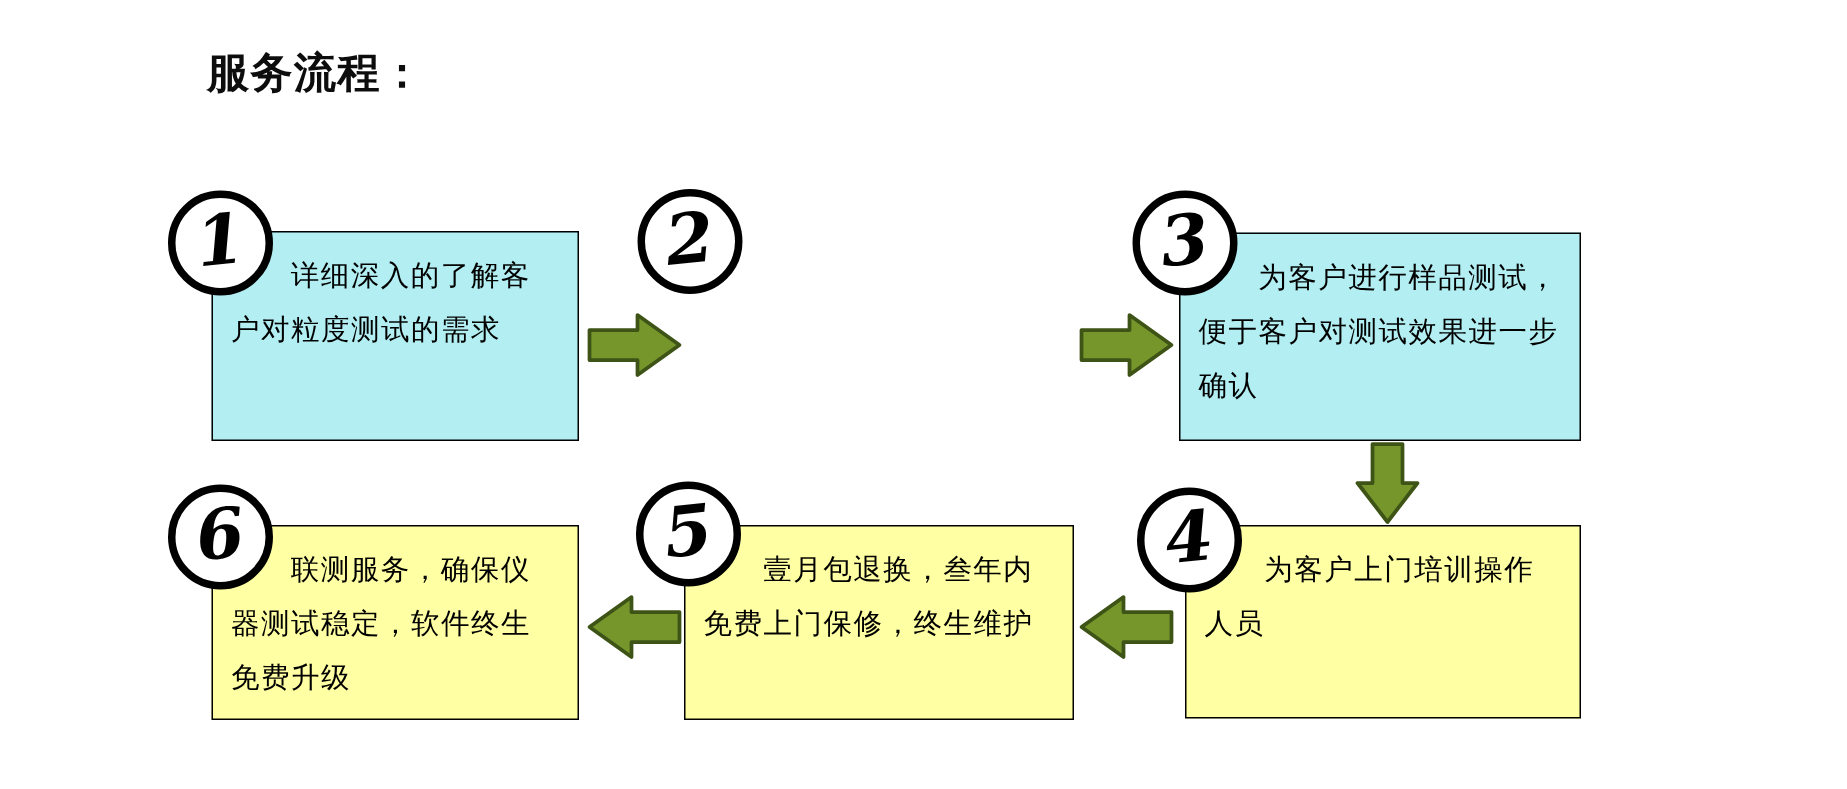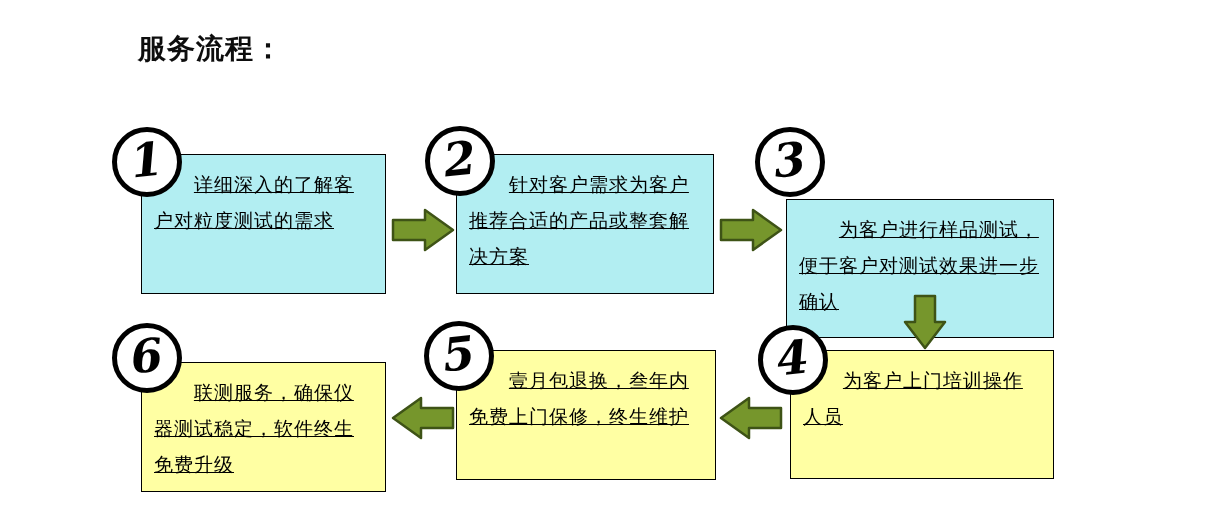--- a/index.html
+++ b/index.html
@@ -33,28 +33,27 @@
   .box.cyan   { background: #b2eef2; }
   .box.yellow { background: #ffffa3; }
   .box-text {
     margin: 0;
     padding: 12px 12px 0 12px;
     font-size: 19px;
     line-height: 36px;
     color: #000000;
     text-indent: 2.1em;
     letter-spacing: 1px;
-    text-decoration: underline;
   }
   #box1 { left: 141px; top: 154px; width: 245px; height: 140px; }
   #box2 { left: 456px; top: 154px; width: 258px; height: 140px; }
-  #box3 { left: 786px; top: 155px; width: 268px; height: 139px; margin-top: 44px; }
+  #box3 { left: 786px; top: 155px; width: 268px; height: 139px; }
   #box4 { left: 790px; top: 350px; width: 264px; height: 129px; }
   #box5 { left: 456px; top: 350px; width: 260px; height: 130px; }
-  #box6 { left: 141px; top: 362px; width: 245px; height: 130px; }
+  #box6 { left: 141px; top: 350px; width: 245px; height: 130px; }
 
   .badge {
     position: absolute;
     width: 70px;
     height: 70px;
     background: #ffffff;
     border: 5px solid #000000;
     border-radius: 50%;
     box-sizing: border-box;
     display: flex;
@@ -91,23 +90,20 @@
 </style>
 </head>
 <body>
 
 <div class="canvas">
 
   <div class="title">服务流程：</div>
 
   <div class="box cyan" id="box1">
     <p class="box-text">详细深入的了解客户对粒度测试的需求</p>
-  </div>
-  <div class="box cyan" id="box2">
-    <p class="box-text">针对客户需求为客户推荐合适的产品或整套解决方案</p>
   </div>
   <div class="box cyan" id="box3">
     <p class="box-text">为客户进行样品测试，便于客户对测试效果进一步确认</p>
   </div>
   <div class="box yellow" id="box5">
     <p class="box-text">壹月包退换，叁年内免费上门保修，终生维护</p>
   </div>
   <div class="box yellow" id="box4">
     <p class="box-text">为客户上门培训操作人员</p>
   </div>

